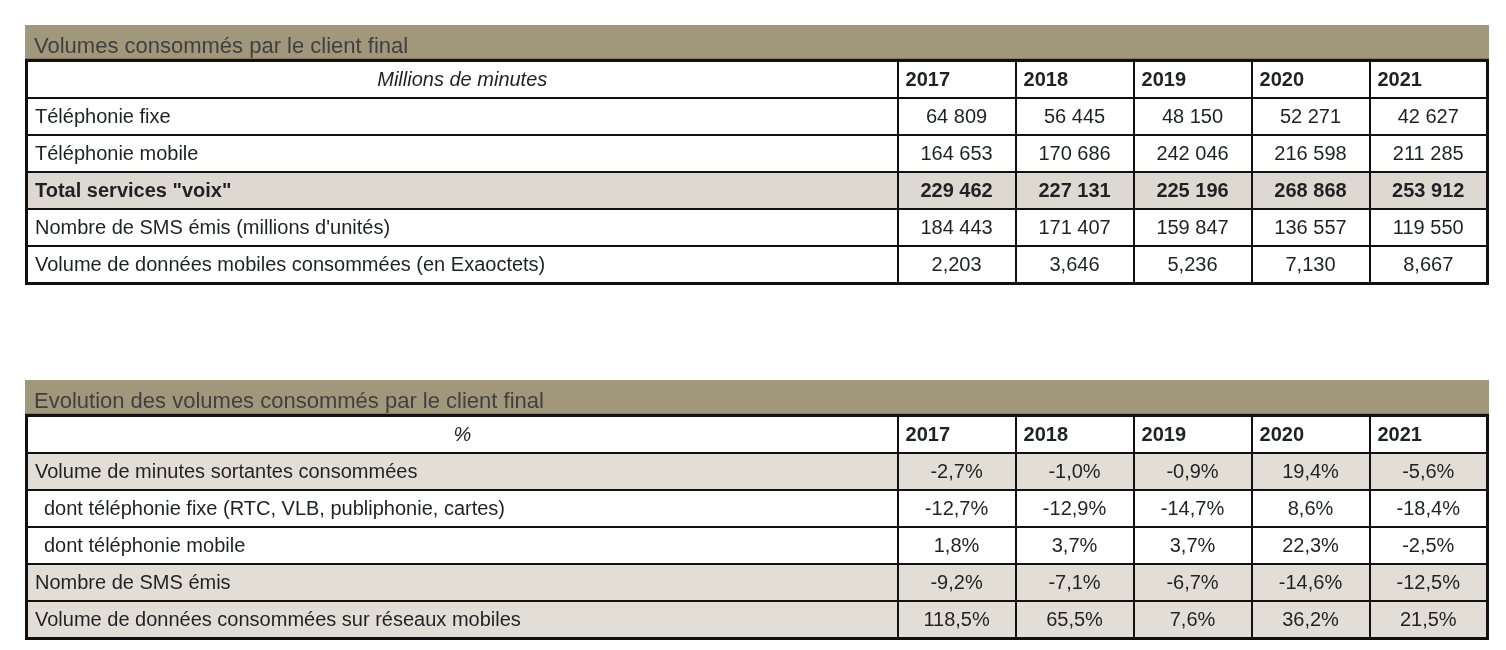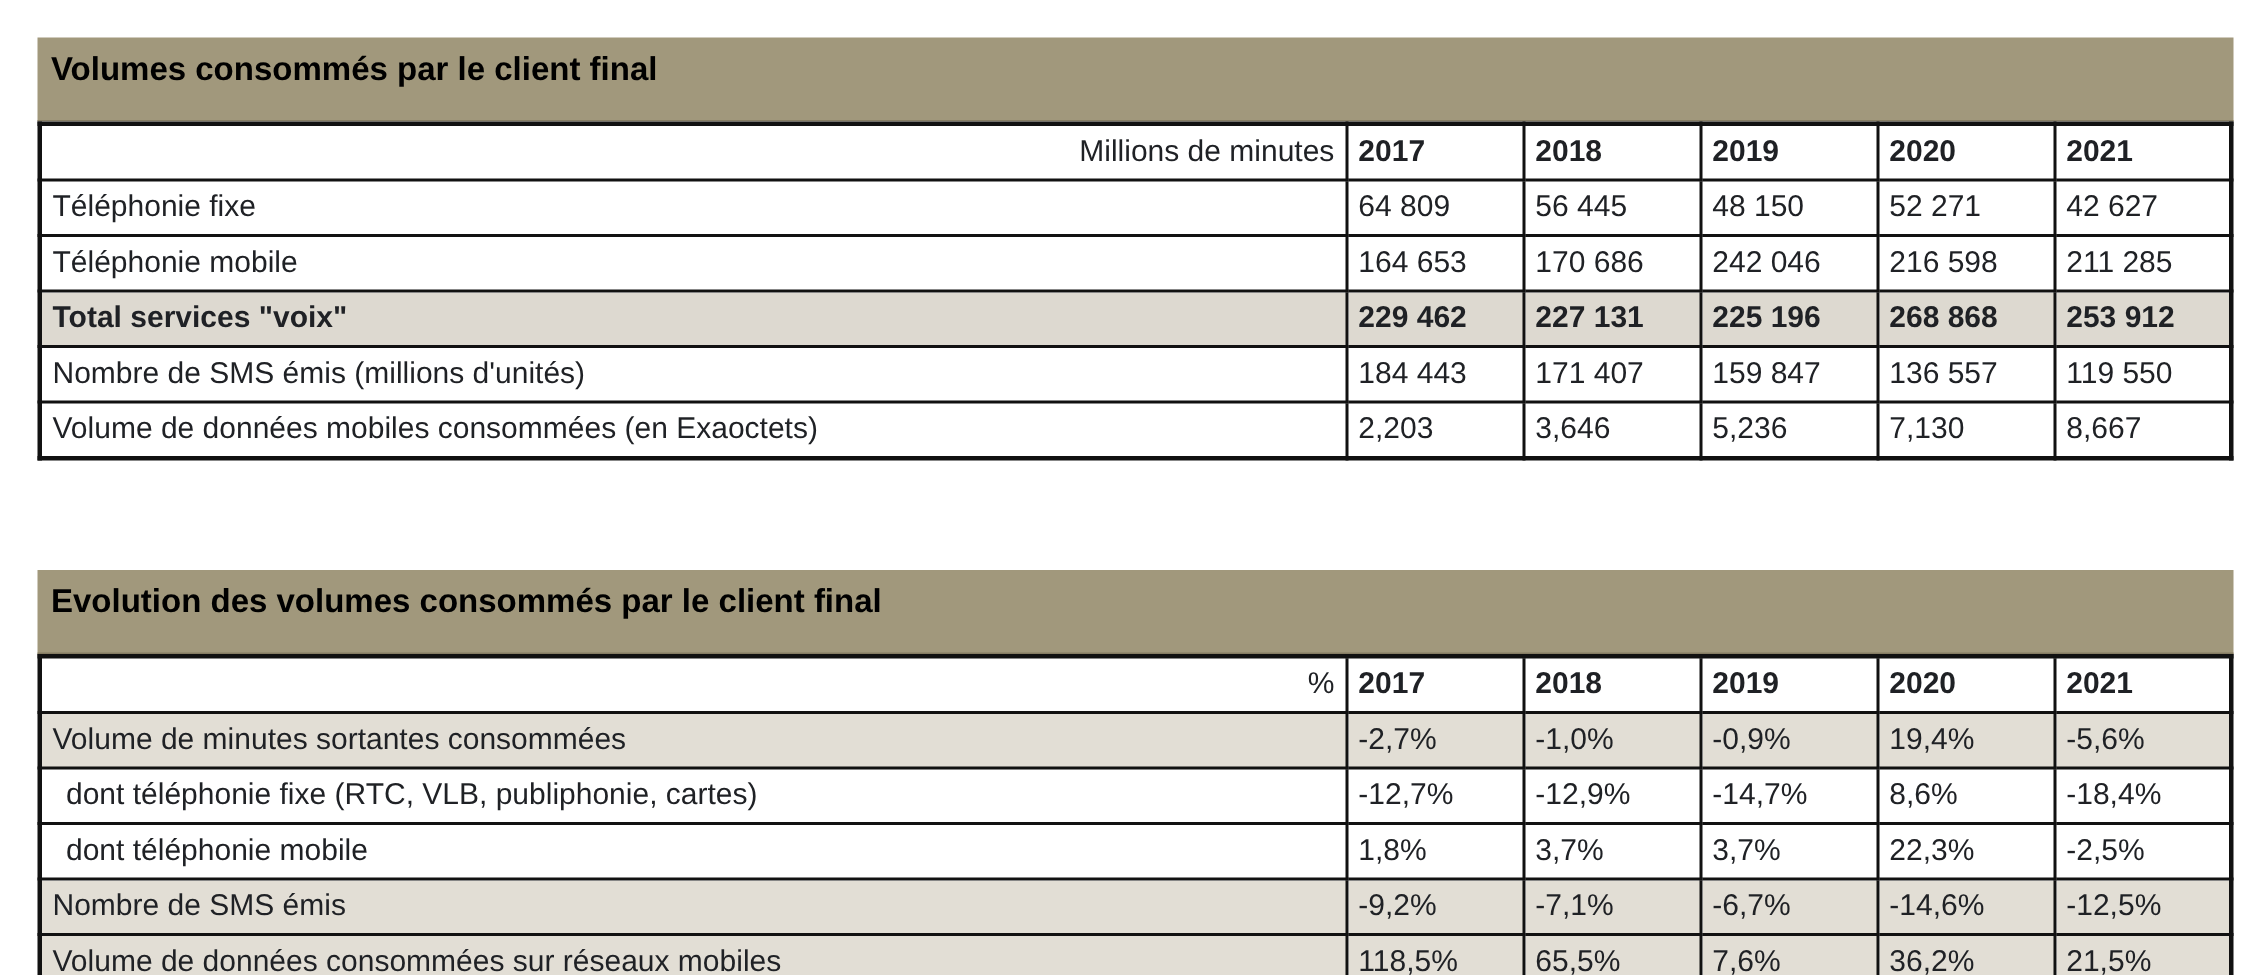--- a/index.html
+++ b/index.html
@@ -17,26 +17,26 @@
   }
   .tbl-section {
     position: absolute;
     left: 25px;
     width: 1464px;
   }
   .tbl-section.first { top: 25px; }
   .tbl-section.second { top: 380px; }
   .title-bar {
     box-sizing: border-box;
-    height: 56px;
+    height: 34px;
     line-height: 42px;
     padding-left: 9px;
     font-size: 22px;
-    font-weight: bold;
-    color: #000000;
+    font-weight: normal;
+    color: #404040;
     background: #a1987c;
     border-bottom: 1px solid #857c63;
     white-space: nowrap;
     overflow: hidden;
   }
   table.data {
     width: 100%;
     border-collapse: collapse;
     table-layout: fixed;
     border: 3px solid #111111;
@@ -46,29 +46,30 @@
     border: 2px solid #111111;
     height: 35px;
     padding: 0 7px;
     font-size: 20px;
     color: #1f2125;
     white-space: nowrap;
     overflow: hidden;
     background: #ffffff;
   }
   td.unit {
-    text-align: right;
+    font-style: italic;
+    text-align: center;
     margin-top: 28px;
   }
   td.yr {
     font-weight: bold;
     text-align: left;
   }
   td.lbl { text-align: left; }
-  td.val { text-align: left; }
+  td.val { text-align: center; }
   tr.rs-total td {
     font-weight: bold;
     background: #ddd9d0;
   }
   tr.rs-shaded td {
     background: #e2ded5;
   }
   tr.rs-indent td.lbl {
     padding-left: 16px;
   }

